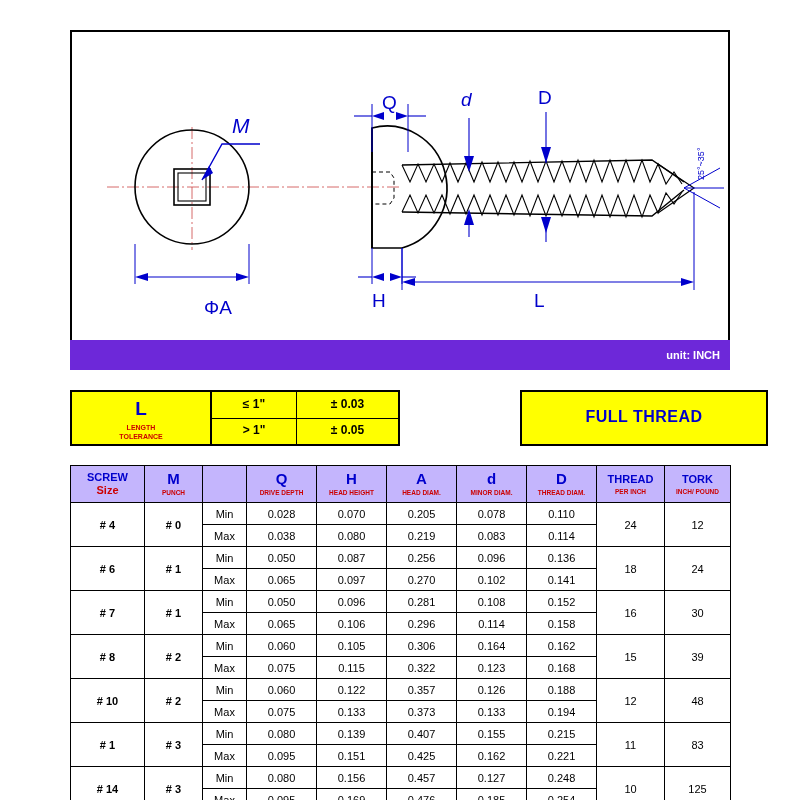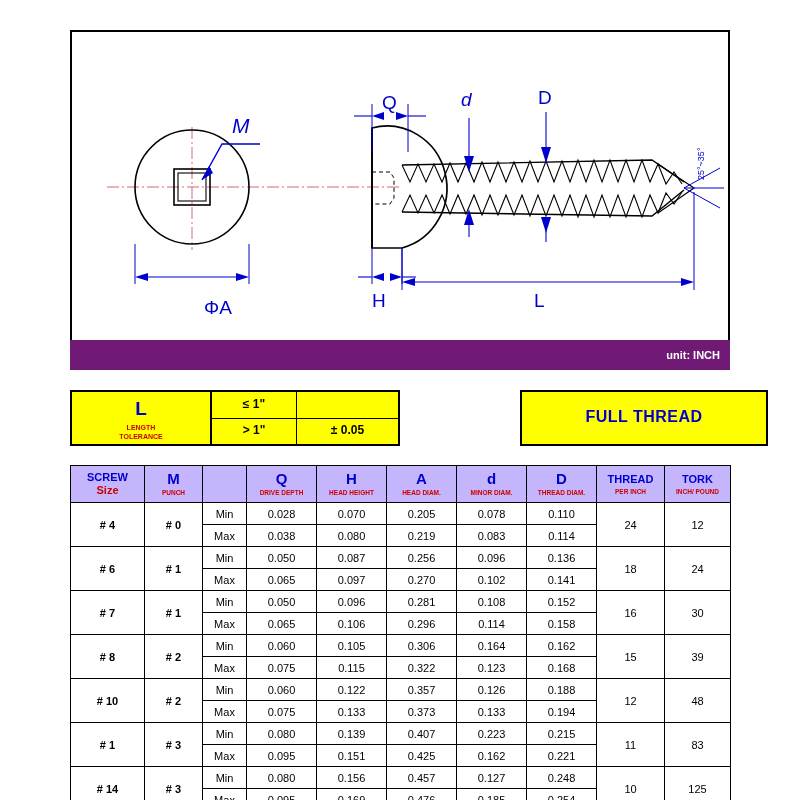--- a/index.html
+++ b/index.html
@@ -1,20 +1,20 @@
 <!DOCTYPE html>
 <html><head>
 <meta charset="utf-8">
 <style>
   html,body{margin:0;padding:0;background:#ffffff;}
   body{width:800px;height:800px;font-family:"Liberation Sans", sans-serif;position:relative;overflow:hidden;}
 
   
   .drawing-panel{position:absolute;left:70px;top:30px;width:660px;height:335px;border:2px solid #000;background:#fff;box-sizing:border-box;}
-  .unit-bar{position:absolute;left:70px;top:340px;width:660px;height:30px;background:#701a75;color:#fff;font-size:11px;font-weight:bold;}
+  .unit-bar{position:absolute;left:70px;top:340px;width:660px;height:30px;background:#6d28d9;color:#fff;font-size:11px;font-weight:bold;}
   .unit-bar span{position:absolute;right:10px;top:9px;}
 
   svg.dwg{position:absolute;left:0;top:0;}
 
   
   .tol-box{position:absolute;left:70px;top:390px;width:330px;height:56px;border:2px solid #000;background:#ffff00;box-sizing:border-box;}
   .tol-box .lcell{position:absolute;left:0;top:0;width:140px;height:52px;border-right:2px solid #000;box-sizing:border-box;text-align:center;}
   .tol-box .lcell .big{font-size:19px;font-weight:bold;color:#0000cc;margin-top:6px;}
   .tol-box .lcell .sub{font-size:7px;font-weight:bold;color:#cc0000;line-height:9px;margin-top:3px;}
   .tol-box .r{position:absolute;left:140px;top:0;right:0;bottom:0;}
@@ -137,20 +137,21 @@
 
 <div class="tol-box">
   <div class="lcell">
     <div class="big">L</div>
     <div class="sub">LENGTH</div>
     <div class="sub" style="margin-top:0">TOLERANCE</div>
   </div>
   <div class="r">
     <div class="row r1">
       <div class="c1">≤ 1"</div>
+      <div class="c2">± 0.03</div>
     </div>
     <div class="row r2">
       <div class="c1">&gt; 1"</div>
       <div class="c2">± 0.05</div>
     </div>
   </div>
 </div>
 
 <div class="ft-box">
   <span>FULL THREAD</span>
@@ -317,21 +318,21 @@
       <td class="val">0.194</td>
     </tr>
 
     <tr>
       <td rowspan="2" class="sz-cell"># 1</td>
       <td rowspan="2" class="sz-cell"># 3</td>
       <td class="mm-cell">Min</td>
       <td class="val">0.080</td>
       <td class="val">0.139</td>
       <td class="val">0.407</td>
-      <td class="val">0.223</td>
+      <td class="val">0.155</td>
       <td class="val">0.215</td>
       <td rowspan="2" class="val">11</td>
       <td rowspan="2" class="val">83</td>
     </tr>
     <tr>
       <td class="mm-cell">Max</td>
       <td class="val">0.095</td>
       <td class="val">0.151</td>
       <td class="val">0.425</td>
       <td class="val">0.162</td>

